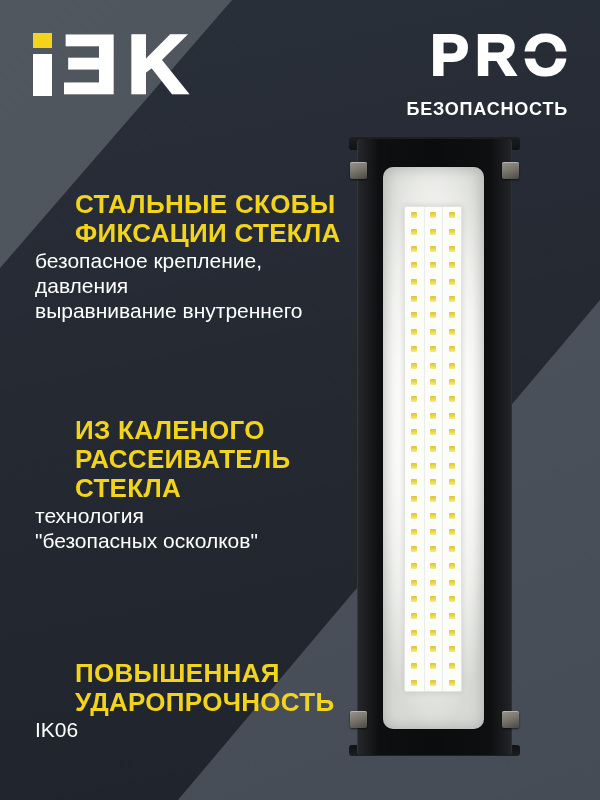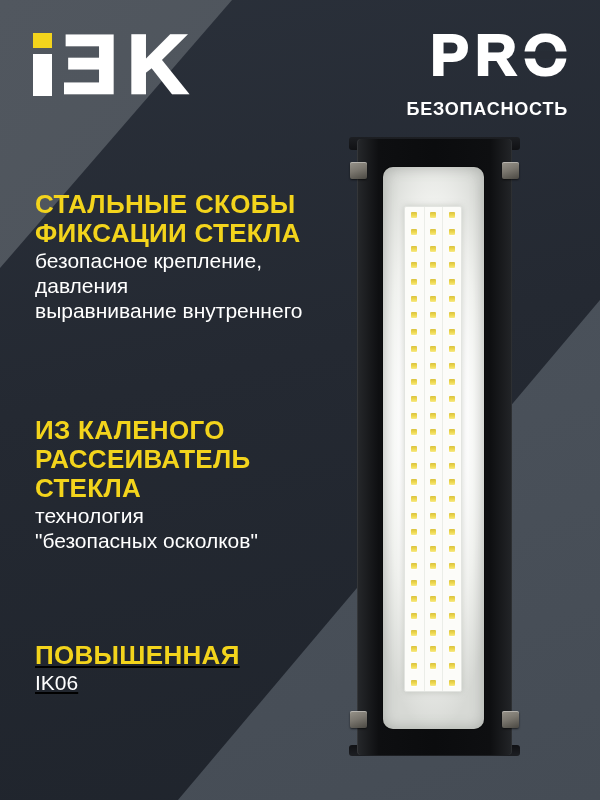--- a/index.html
+++ b/index.html
@@ -56,24 +56,24 @@
   }
   .pro-subtitle{
     margin-top:22px;color:var(--white);font-weight:bold;font-size:18px;
     letter-spacing:.8px;white-space:nowrap;
   }
 
   
   .feature{position:absolute;left:35px;width:310px;}
   .feature.f1{top:190px;}
   .feature.f2{top:416px;}
-  .feature.f3{top:641px;text-decoration:underline;}
+  .feature.f3{top:659px;}
   .feature-title{
     color:var(--accent);font-weight:bold;font-size:26px;line-height:29px;
-    letter-spacing:.3px;white-space:nowrap;
+    letter-spacing:.3px;white-space:nowrap;margin-left:40px;
   }
   .feature-desc{
     color:var(--white);font-size:21px;line-height:25px;
     font-weight:normal;white-space:nowrap;
   }
 
   
   .product{position:absolute;left:349px;top:137px;width:171px;height:619px;}
   .prod-cap{
     position:absolute;left:0;width:171px;background:linear-gradient(180deg,#1D1F23,#101114);
@@ -163,20 +163,21 @@
     </div>
     <div class="feature-desc">
       <div>технология</div>
       <div>"безопасных осколков"</div>
     </div>
   </div>
 
   <div class="feature f3">
     <div class="feature-title">
       <div>ПОВЫШЕННАЯ</div>
+      <div>УДАРОПРОЧНОСТЬ</div>
     </div>
     <div class="feature-desc">
       <div>IK06</div>
     </div>
   </div>
 
   <div class="product">
     <div class="prod-cap top"></div>
     <div class="prod-cap bottom"></div>
     <div class="prod-body"></div>

